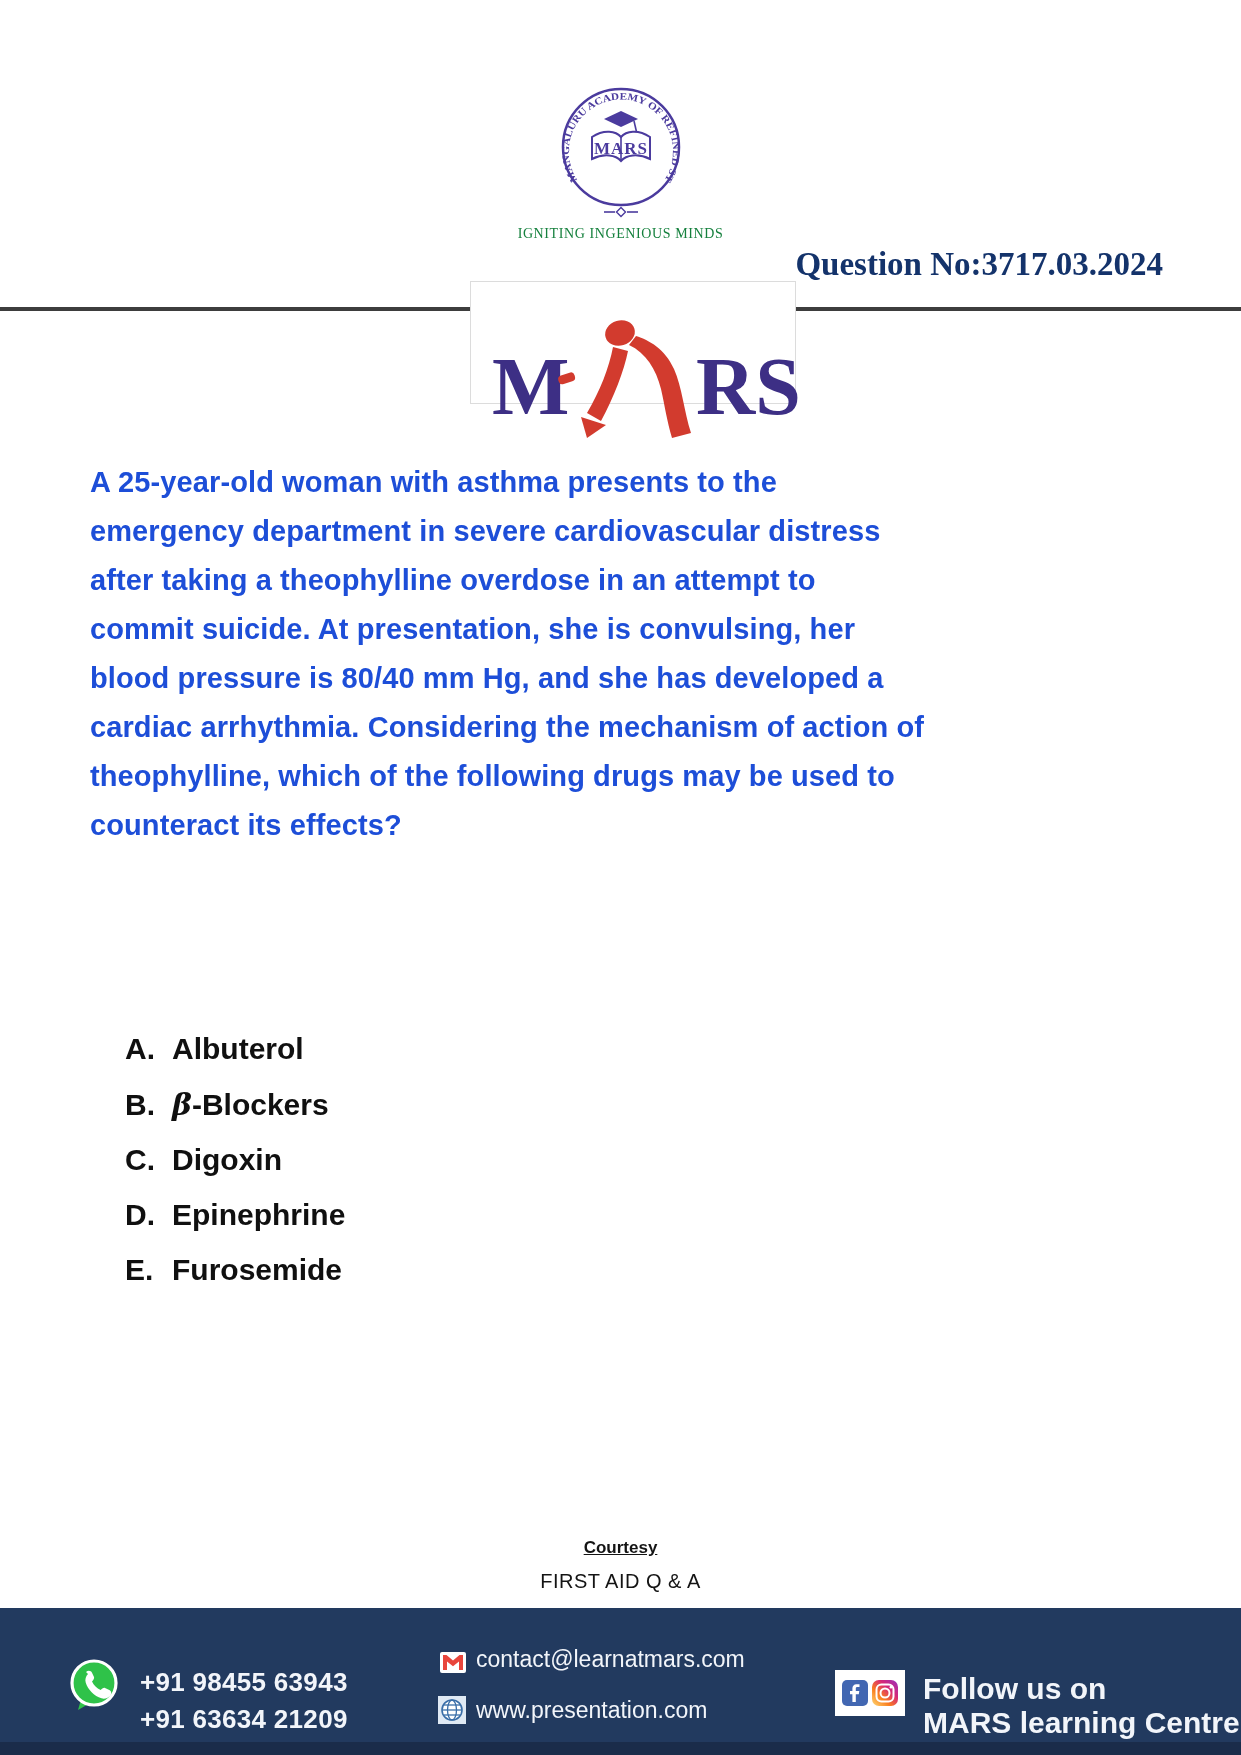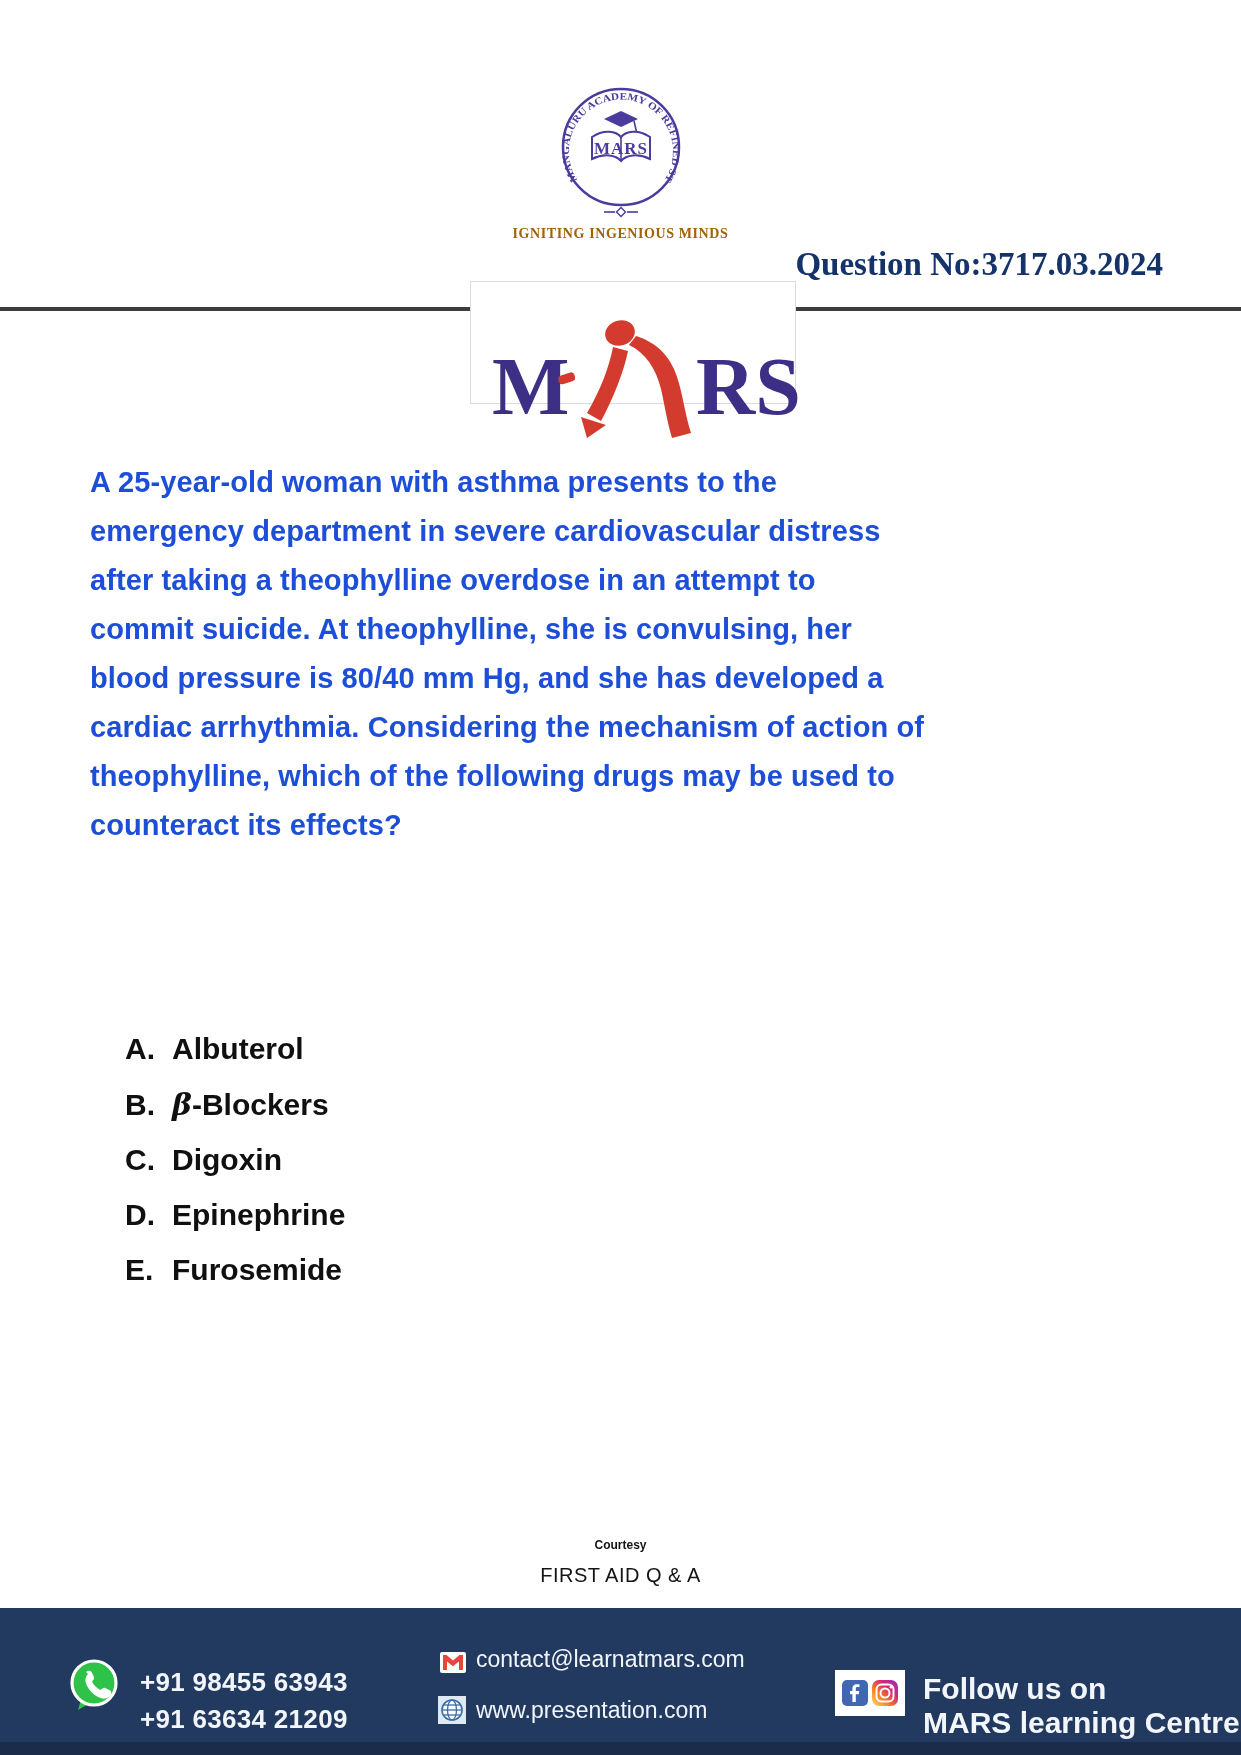--- a/index.html
+++ b/index.html
@@ -14,22 +14,22 @@
 
   
   .seal-wrap {
     position:absolute; top:84px; left:0; right:0;
     display:flex; flex-direction:column; align-items:center;
   }
   .seal-svg { width:134px; height:138px; }
   .tagline {
     margin-top:4px;
     font-family:"Liberation Serif", serif;
-    font-weight:bold; font-size:14px; letter-spacing:.6px;
-    color:#a16207;
+    font-weight:normal; font-size:14px; letter-spacing:.6px;
+    color:#15803d;
   }
 
   
   .header-row {
     position:absolute; top:246px; left:55px; right:78px;
     display:flex; justify-content:flex-end; align-items:baseline;
     font-family:"Liberation Serif", serif;
     font-weight:bold; font-size:33px; color:#14336b;
   }
 
@@ -75,21 +75,21 @@
   .option-beta {
     font-family:"DejaVu Serif", serif;
     font-style:italic;
   }
 
   
   .courtesy {
     position:absolute; top:1538px; left:0; right:0;
     text-align:center; color:#141414;
   }
-  .courtesy-label { font-weight:bold; font-size:12px; }
+  .courtesy-label { font-weight:bold; font-size:17px;text-decoration:underline; }
   .courtesy-source { margin-top:12px; font-size:20px; letter-spacing:.5px; }
 
   
   .footer {
     position:absolute; top:1608px; left:0;
     width:1241px; height:147px;
     background:#223a5f; color:#f2f5fa;
   }
   .footer-strip {
     position:absolute; bottom:0; left:0;
@@ -167,21 +167,21 @@
       <path d="M89,99 L114,107 L95,120 Z"></path>
       <path d="M137,27 C154,35 164,51 169,71 C173,89 175,103 180,120 L199,115 C192,93 190,69 182,51 C173,31 157,22 144,18 Z"></path>
     </g>
     <text x="204" y="96" class="mars-letter">RS</text>
   </svg>
 
   <div class="question">
     <div>A 25-year-old woman with asthma presents to the</div>
     <div>emergency department in severe cardiovascular distress</div>
     <div>after taking a theophylline overdose in an attempt to</div>
-    <div>commit suicide. At theophylline, she is convulsing, her</div>
+    <div>commit suicide. At presentation, she is convulsing, her</div>
     <div>blood pressure is 80/40 mm Hg, and she has developed a</div>
     <div>cardiac arrhythmia. Considering the mechanism of action of</div>
     <div>theophylline, which of the following drugs may be used to</div>
     <div>counteract its effects?</div>
   </div>
 
   <div class="options">
     <div class="option-row">
       <span class="option-letter">A.</span>
       <span class="option-beta"></span>

